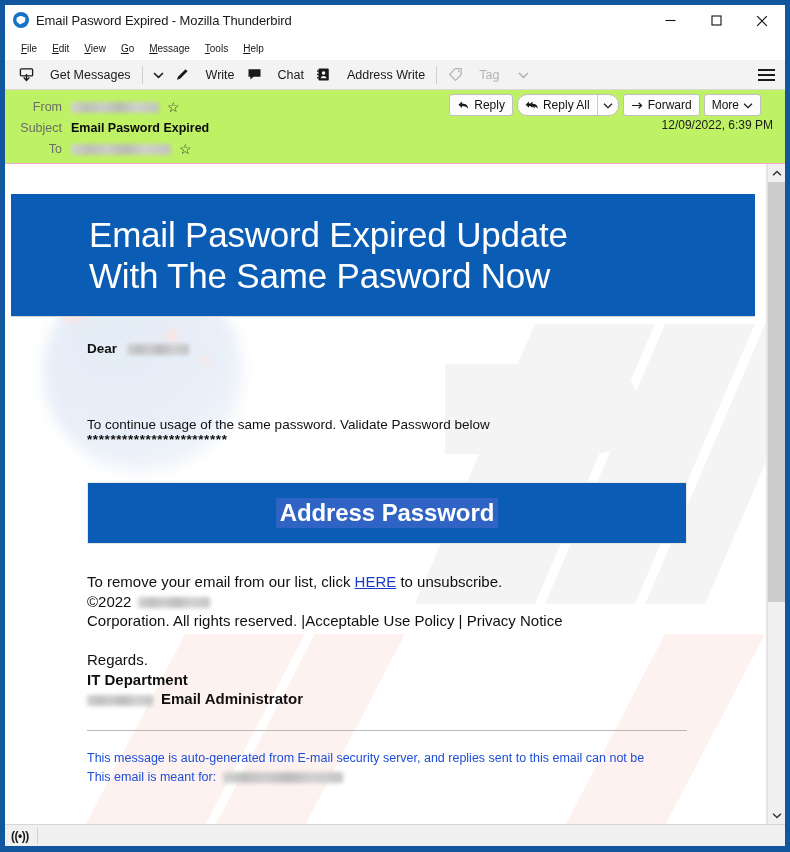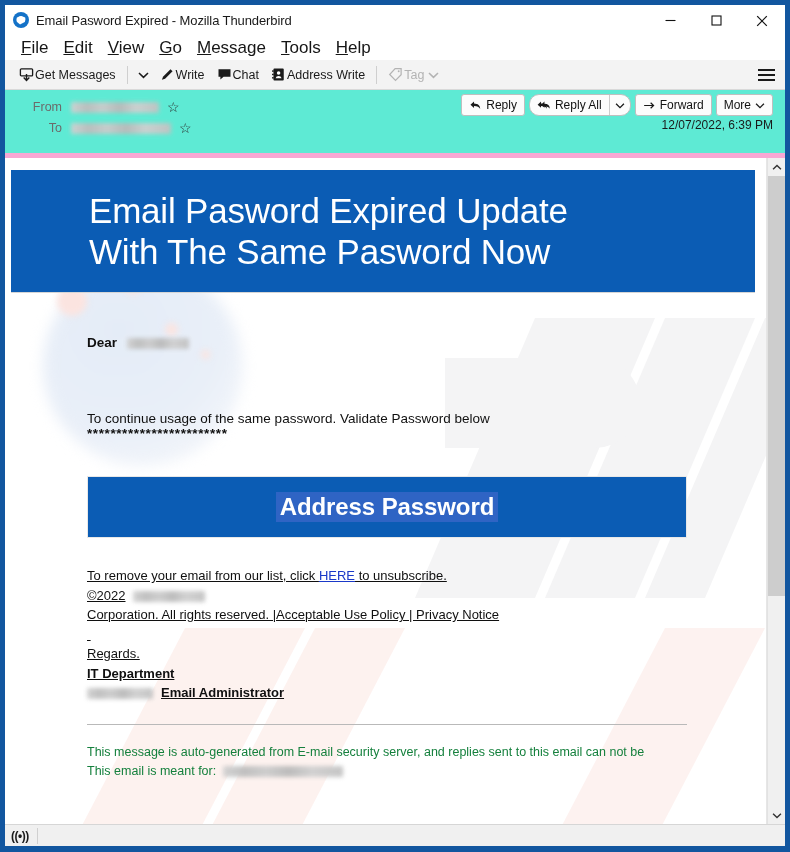--- a/index.html
+++ b/index.html
@@ -75,42 +75,42 @@
   .menubar {
     height: 24px;
     flex: 0 0 24px;
     display: flex;
     align-items: center;
     padding-left: 9px;
     background: #ffffff;
     gap: 0px;
   }
   .menuitem {
-    font-size: 17px;
+    font-size: 10px;
     color: #161616;
     padding: 2px 8px 2px 7px;
     white-space: nowrap;
   }
   .menuitem u { text-decoration: underline; text-underline-offset: 1px; }
 
   
   .toolbar {
     height: 30px;
     flex: 0 0 30px;
     background: #f3f3f3;
     border-bottom: 1px solid #d9d9d9;
     display: flex;
     align-items: center;
     padding: 0 6px 0 8px;
     position: relative;
   }
   .tbbtn {
     display: flex;
     align-items: center;
-    gap: 1px;
+    gap: 16px;
     font-size: 12.5px;
     color: #1a1a1a;
     padding: 3px 6px;
     white-space: nowrap;
     border-radius: 3px;
   }
   .tbbtn.disabled { color: #b3b3b3; }
   .tbsep {
     width: 1px;
     height: 18px;
@@ -127,22 +127,22 @@
     top: 50%;
     transform: translateY(-50%);
     width: 17px;
     display: flex; flex-direction: column; gap: 3px;
   }
   .hamburger i { display: block; height: 2px; background: #1a1a1a; }
 
   
   .msghdr {
     flex: 0 0 68px;
-    background: #5eead4;
-    border-bottom: 5px solid #f9a8d4;
+    background: #bef264;
+    border-bottom: 1px solid #f9a8d4;
     padding: 6px 8px 4px 8px;
     position: relative;
     font-size: 12.5px;
   }
   .hdrrow {
     display: flex;
     align-items: center;
     height: 21px;
   }
   .hdrlabel {
@@ -175,21 +175,21 @@
   }
   .msgdate {
     position: absolute;
     right: 12px;
     top: 28px;
     font-size: 12px;
     color: #1a1a1a;
   }
   .hdrbtns {
     position: absolute;
-    right: 12px;
+    right: 24px;
     top: 4px;
     display: flex;
     align-items: stretch;
     gap: 4px;
     height: 22px;
   }
   .hbtn {
     display: flex;
     align-items: center;
     gap: 4px;
@@ -258,21 +258,21 @@
   .wm-dot {
     position: absolute;
     border-radius: 50%;
     background: #fbe4e0;
     filter: blur(3px);
     z-index: 0;
   }
 
   .banner {
     position: absolute;
-    left: 6px; top: 12px;
+    left: 6px; top: 30px;
     width: 744px; height: 122px;
     background: #0b5cb4;
     z-index: 2;
     display: flex;
     flex-direction: column;
     justify-content: center;
     padding-left: 78px;
     box-shadow: 0 1px 0 #d5d5d5;
   }
   .banner h1 {
@@ -308,33 +308,33 @@
   .validate-btn span {
     font-size: 24px;
     font-weight: bold;
     color: #ffffff;
     background: #2f64c4;
     padding: 1px 4px;
     letter-spacing: -0.1px;
   }
 
   .footblock { position: absolute; left: 82px; top: 408px; z-index: 3; width: 620px; }
-  .foot-line { font-size: 13px; color: #101010; line-height: 19.5px; text-decoration: underline; }
+  .foot-line { font-size: 15px; color: #101010; line-height: 19.5px; }
   .foot-link { color: #1a39c8; text-decoration: underline; }
   .bold { font-weight: bold; }
 
   .hrule {
     position: absolute;
     left: 82px; top: 566px;
     width: 600px; height: 1px;
     background: #b9b9b9;
     z-index: 3;
   }
   .disc { position: absolute; left: 82px; top: 585px; z-index: 3; width: 580px; }
-  .disc-line { font-size: 12.5px; color: #15803d; line-height: 18.5px; }
+  .disc-line { font-size: 12.5px; color: #1d4ed8; line-height: 18.5px; }
 
   
   .vscroll {
     flex: 0 0 18px;
     width: 18px;
     background: #f0f0f0;
     display: flex;
     flex-direction: column;
     position: relative;
     border-left: 1px solid #e2e2e2;
@@ -471,25 +471,29 @@
     </div>
   </div>
 
   <div class="msghdr">
     <div class="hdrrow">
       <div class="hdrlabel">From</div>
       <div><span class="redacted" style="width:88px"></span></div>
       <div class="star">☆</div>
     </div>
     <div class="hdrrow">
+      <div class="hdrlabel">Subject</div>
+      <div class="subject-val">Email Pasword Expired</div>
+    </div>
+    <div class="hdrrow">
       <div class="hdrlabel">To</div>
       <div><span class="redacted" style="width:100px"></span></div>
       <div class="star">☆</div>
     </div>
-    <div class="msgdate">12/07/2022, 6:39 PM</div>
+    <div class="msgdate">12/09/2022, 6:39 PM</div>
     <div class="hdrbtns">
       <div class="hbtn">
         <svg width="13" height="13" viewBox="0 0 16 16">
             <path d="M6.2 3 L1.8 7 L6.2 11 V8.6 c4 0 6.4 1.3 7.6 3.6 c-0.2-4.6-2.6-6.6-7.6-6.8 Z" fill="#1a1a1a"></path>
           </svg>
         <span>Reply</span>
       </div>
       <div class="hbtn-group">
         <div>
           <svg width="14" height="13" viewBox="0 0 18 16">

